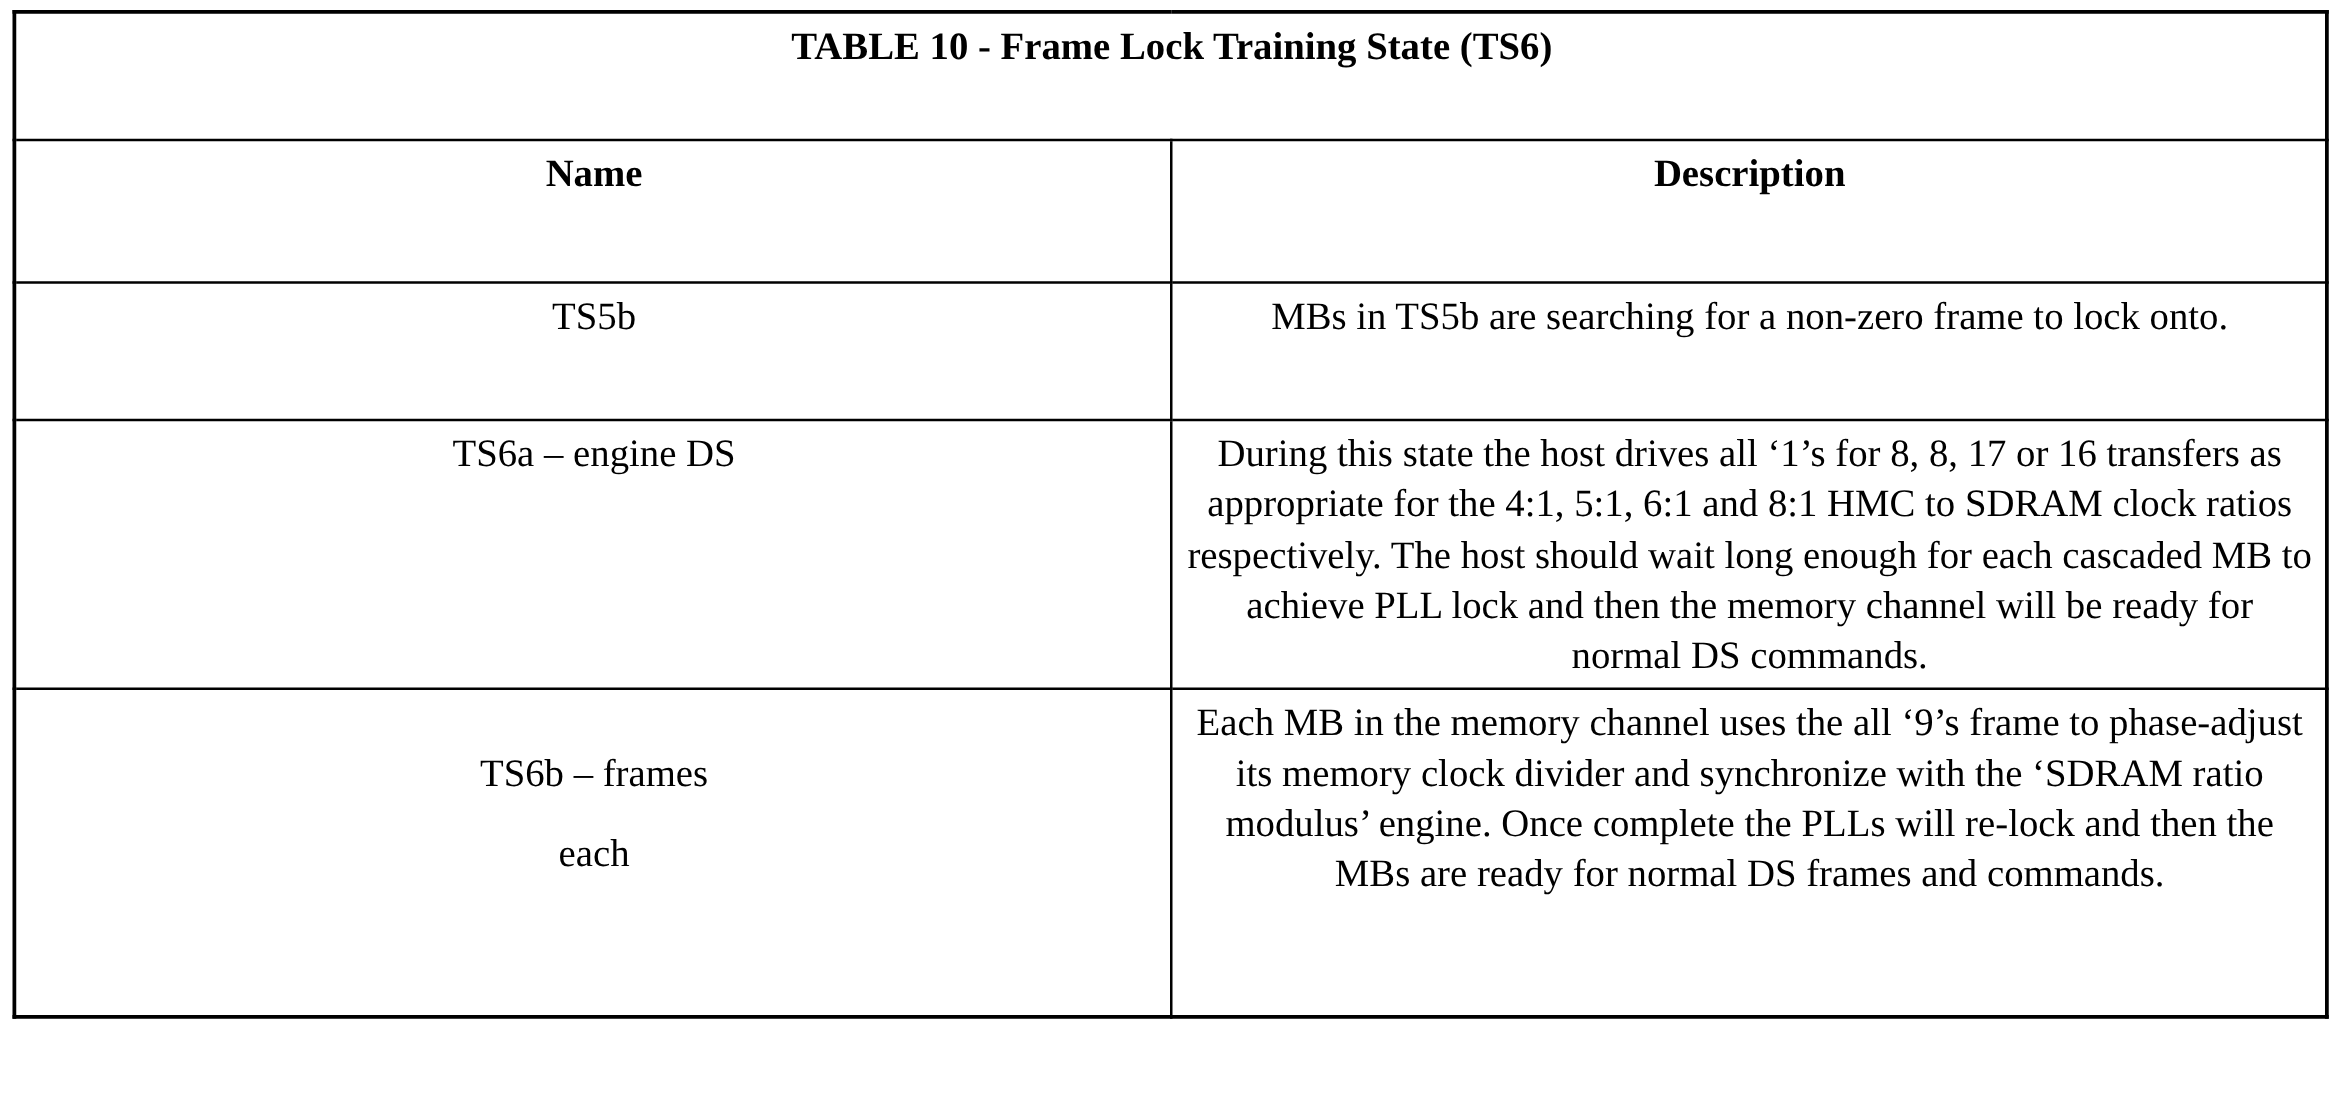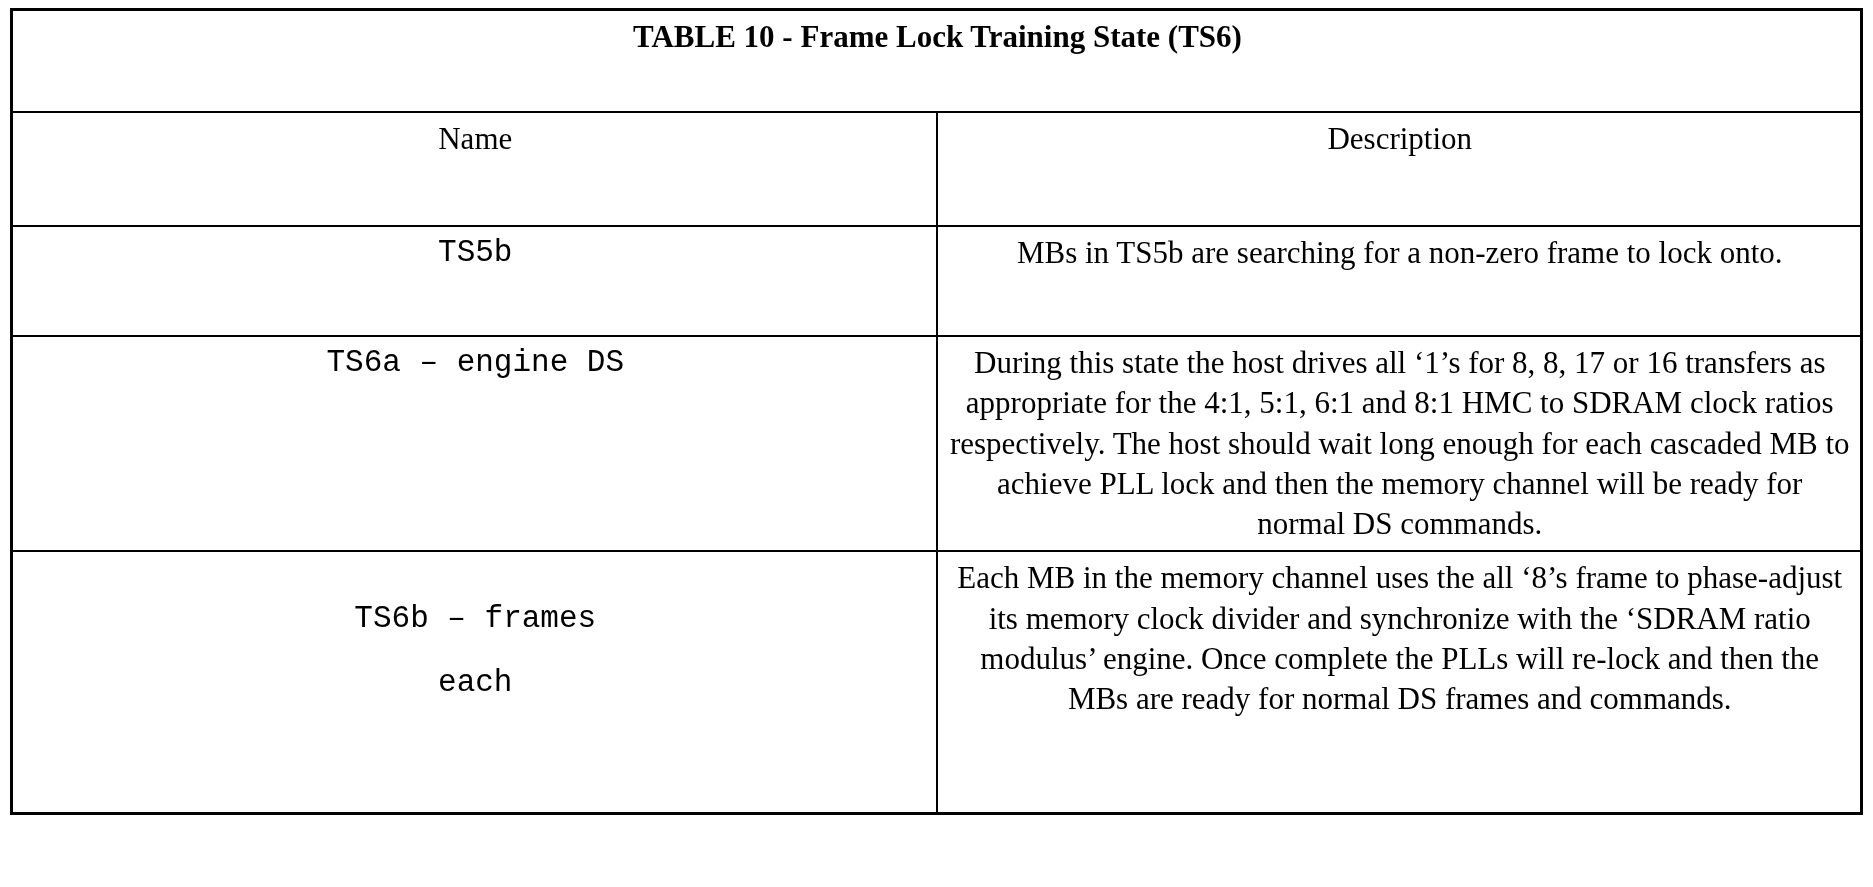--- a/index.html
+++ b/index.html
@@ -52,30 +52,30 @@
     font-weight: bold;
     font-size: 33px;
     padding-top: 10px;
     height: 88px;
   }
   .title-cell .title-text {
     display: block;
   }
 
   .header-cell {
-    font-weight: normal;
+    font-weight: bold;
     font-size: 32px;
     height: 100px;
   }
 
   .row-ts5b td { height: 96px; }
   .row-ts6a td { height: 186px; }
   .row-ts6b td { height: 248px; }
 
-  .name-cell { white-space: pre-line; font-family: Liberation Mono, monospace; }
+  .name-cell { white-space: pre-line; }
   .name-cell .name-line2 {
     display: block;
     margin-top: 24px;
   }
 </style>
 </head>
 <body>
 
 <div class="page">
   <table class="doc-table">
@@ -100,18 +100,18 @@
       <tr class="row-ts6a">
         <td class="name-cell col-name">TS6a – engine DS</td>
         <td class="desc-cell col-desc">During this state the host drives all ‘1’s for 8, 8, 17 or 16 transfers as appropriate for the 4:1, 5:1, 6:1 and 8:1 HMC to SDRAM clock ratios respectively. The host should wait long enough for each cascaded MB to achieve PLL lock and then the memory channel will be ready for normal DS commands.</td>
       </tr>
 
       <tr class="row-ts6b">
         <td class="name-cell col-name">
           <span>TS6b – frames</span>
           <span class="name-line2">each</span>
         </td>
-        <td class="desc-cell col-desc">Each MB in the memory channel uses the all ‘8’s frame to phase-adjust its memory clock divider and synchronize with the ‘SDRAM ratio modulus’ engine. Once complete the PLLs will re-lock and then the MBs are ready for normal DS frames and commands.</td>
+        <td class="desc-cell col-desc">Each MB in the memory channel uses the all ‘9’s frame to phase-adjust its memory clock divider and synchronize with the ‘SDRAM ratio modulus’ engine. Once complete the PLLs will re-lock and then the MBs are ready for normal DS frames and commands.</td>
       </tr>
 
     </tbody>
   </table>
 </div>
 
 </body></html>

